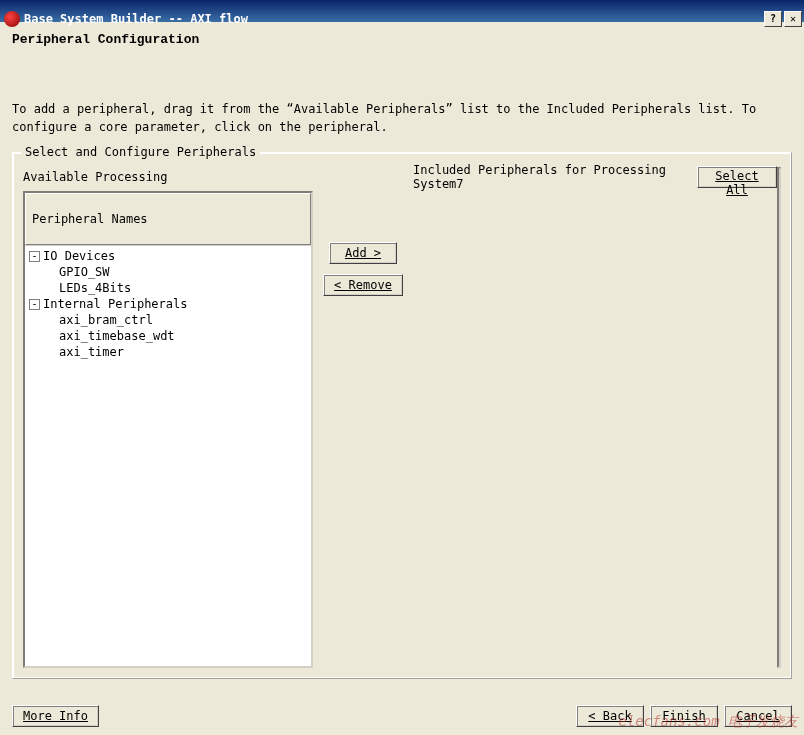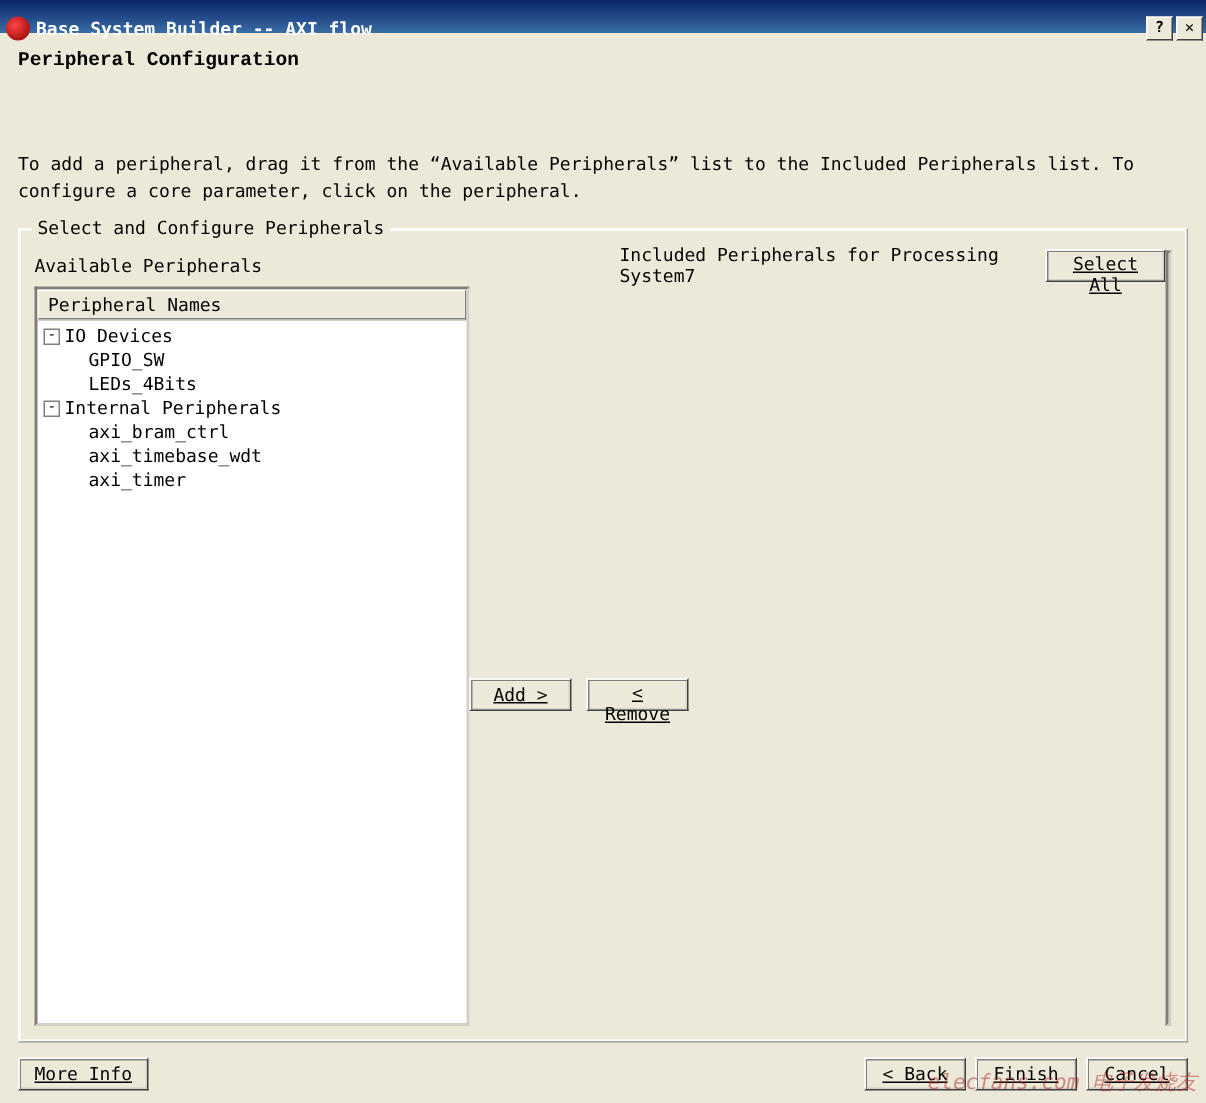--- a/index.html
+++ b/index.html
@@ -82,39 +82,39 @@
       left: 8px;
       background: #ece9d8;
       padding: 0 4px;
     }
     .columns {
       display: flex;
       gap: 0;
       flex: 1;
     }
     .col-left { width: 290px; display: flex; flex-direction: column; }
-    .col-mid { width: 100px; display: flex; flex-direction: row; align-items: center; justify-content: flex-start; padding-top: 75px; gap: 10px; }
+    .col-mid { width: 100px; display: flex; flex-direction: column; align-items: center; justify-content: flex-start; padding-top: 75px; gap: 10px; }
     .col-right { flex: 1; display: flex; flex-direction: row; }
     .section-label { margin-bottom: 4px; height: 20px; display: flex; align-items: center; }
     .right-header { display: flex; justify-content: space-between; align-items: center; margin-bottom: 4px; height: 20px; }
     .listbox {
       background: #fff;
       border: 2px inset #d4d0c8;
       flex: 1;
       overflow: auto;
     }
     .list-header {
       display: flex;
       border-bottom: 1px solid #d4d0c8;
     }
     .list-header-cell {
       background: #ece9d8;
       border: 1px solid;
       border-color: #fff #808080 #808080 #fff;
-      padding: 2px 6px;
+      padding: 18px 6px;
       font-size: 12px;
     }
     .tree {
       padding: 2px 4px;
     }
     .tree-row {
       display: flex;
       align-items: center;
       height: 16px;
       white-space: nowrap;
@@ -140,21 +140,21 @@
       padding: 2px 10px;
       font-family: inherit;
       font-size: 12px;
       cursor: default;
       text-align: center;
       text-decoration: underline;
     }
     .footer {
       display: flex;
       justify-content: space-between;
-      padding-top: 10px;
+      padding-top: 26px;
     }
     .footer-right { display: flex; gap: 6px; }
     .watermark {
       position: absolute;
       right: 6px;
       bottom: 4px;
       font-size: 14px;
       color: rgba(180,40,40,0.5);
       font-style: italic;
       pointer-events: none;
@@ -175,21 +175,21 @@
 <div class="content">
   <div class="header-title">Peripheral Configuration</div>
   <div class="header-desc">To add a peripheral, drag it from the “Available Peripherals” list to the Included Peripherals list. To configure a core parameter, click on the peripheral.</div>
 
   <div class="fieldset">
     <div class="legend">Select and Configure Peripherals</div>
 
     <div class="columns">
 
       <div class="col-left">
-        <div class="section-label">Available Peripherals</div>
+        <div class="section-label">Available Processing</div>
         <div class="listbox">
           <div class="list-header">
             <div class="list-header-cell" style="flex:1">Peripheral Names</div>
           </div>
           <div class="tree">
             <div class="tree-row">
               <span class="tree-toggle">-</span>
               <span>IO Devices</span>
             </div>
             <div class="tree-row">

